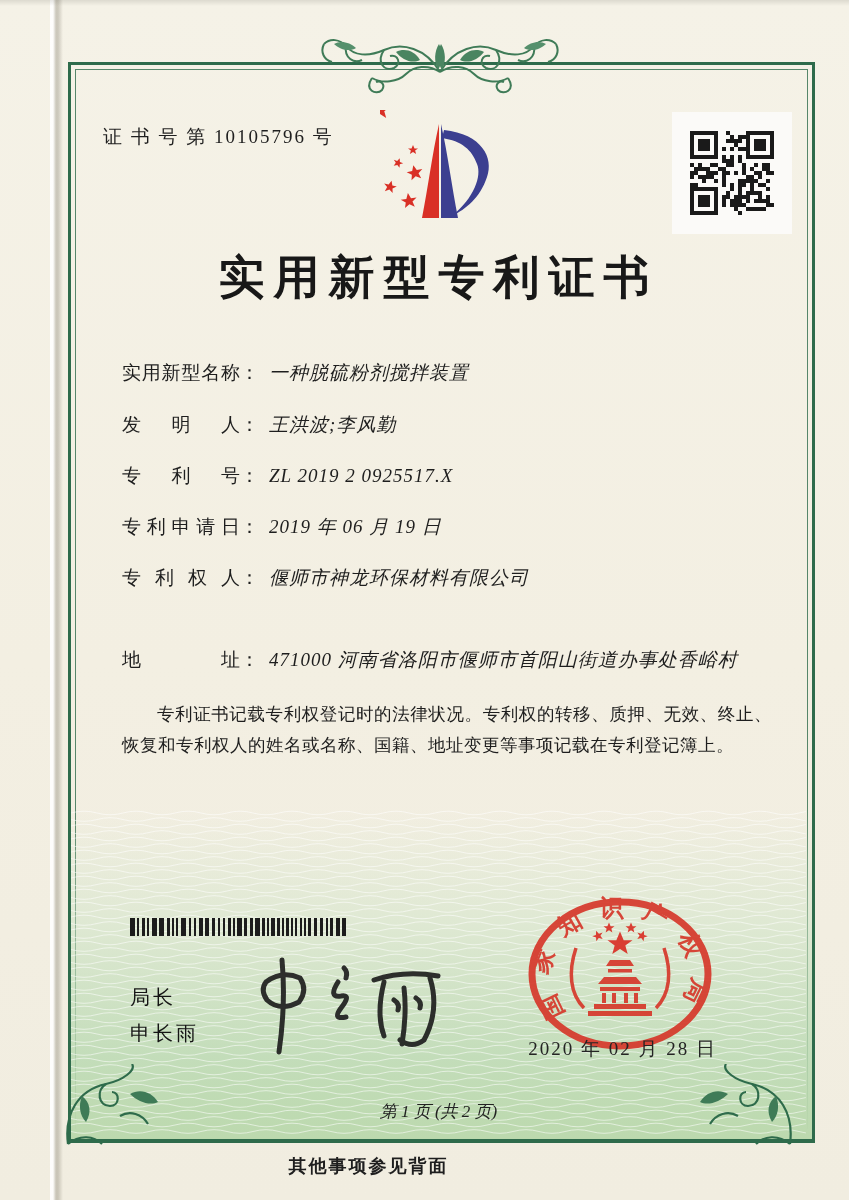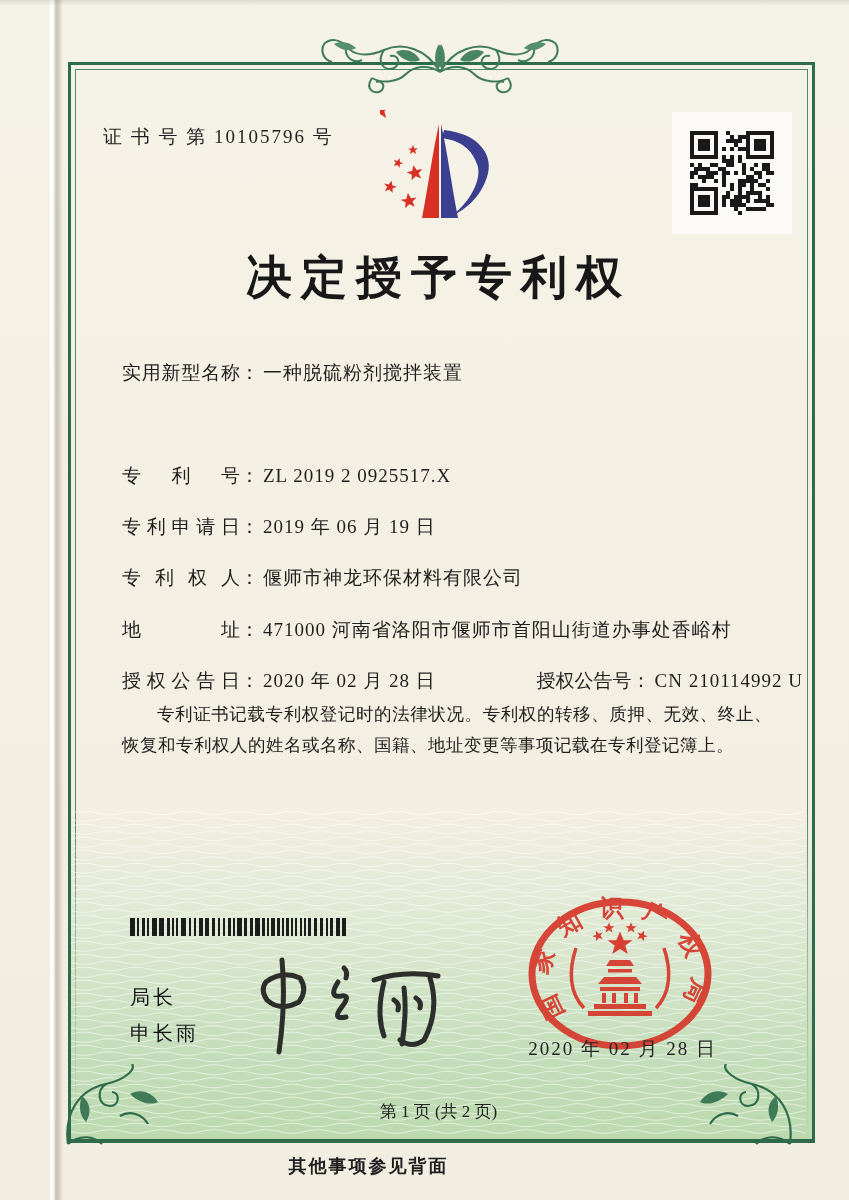--- a/index.html
+++ b/index.html
@@ -26,35 +26,35 @@
   .cert-number{position:absolute;left:103px;top:124px;font-size:19px;letter-spacing:2px;color:#1f1f1f;}
   .logo{position:absolute;left:380px;top:110px;}
   .qr-pad{position:absolute;left:672px;top:112px;width:120px;height:122px;background:#fbfaf8;
     display:flex;align-items:center;justify-content:center;}
   .title{position:absolute;left:68px;top:247px;width:741px;margin:0;text-align:center;
     font-size:46px;font-weight:600;letter-spacing:9px;color:#181818;}
 
   .frow{position:absolute;left:122px;font-size:19px;white-space:nowrap;color:#1e1e1e;}
   .flabel{display:inline-block;width:118px;text-align:justify;text-align-last:justify;vertical-align:bottom;}
   .fcolon::after{content:"：";}
-  .fvalue{margin-left:4px;letter-spacing:1px;}
+  .fvalue{margin-left:10px;letter-spacing:1px;font-style:italic;}
   .fpair2{margin-left:96px;}
 
   .body-text{position:absolute;left:122px;top:699px;width:650px;font-size:17.5px;line-height:31px;
     color:#1e1e1e;letter-spacing:.5px;text-align:justify;}
   .body-text p{margin:0;text-indent:2em;}
 
   .barcode{position:absolute;left:130px;top:918px;}
   .signer-title{position:absolute;left:130px;top:984px;font-size:20px;letter-spacing:3px;color:#141414;}
   .signer-name{position:absolute;left:130px;top:1020px;font-size:20px;letter-spacing:3px;color:#141414;font-family:Liberation Serif, serif;}
   .signature{position:absolute;left:252px;top:948px;}
   .seal{position:absolute;left:522px;top:892px;}
   .seal-date{position:absolute;left:520px;top:1036px;width:205px;text-align:center;
     font-size:19px;letter-spacing:2px;color:#242424;}
-  .page-note{position:absolute;left:68px;top:1100px;width:741px;text-align:center;font-size:17px;color:#222;}
+  .page-note{position:absolute;left:68px;top:1100px;width:741px;text-align:center;font-size:17px;color:#222;font-style:italic;}
   .back-note{position:absolute;left:0;top:1154px;width:737px;text-align:center;font-size:18px;
     letter-spacing:2px;color:#1e1e1e;font-weight:600;}
   .ornament{position:absolute;}
   .flip{transform:scaleX(-1);}
 </style>
 </head>
 <body>
 
 <div class="page">
 
@@ -388,40 +388,39 @@
         <rect x="4" y="80" width="4" height="4"></rect>
         <rect x="8" y="80" width="4" height="4"></rect>
         <rect x="12" y="80" width="4" height="4"></rect>
         <rect x="16" y="80" width="4" height="4"></rect>
         <rect x="20" y="80" width="4" height="4"></rect>
         <rect x="24" y="80" width="4" height="4"></rect>
         <rect x="48" y="80" width="4" height="4"></rect>
       </svg>
   </div>
 
-  <h1 class="title">决定授予专利权</h1>
+  <h1 class="title">实用新型专利证书</h1>
 
   <div class="frow" style="top:360px;">
     <span class="flabel">实用新型名称</span><span class="fcolon"></span><span class="fvalue">一种脱硫粉剂搅拌装置</span>
   </div>
+  <div class="frow" style="top:412px;">
+    <span class="flabel">发明人</span><span class="fcolon"></span><span class="fvalue">王洪波;李风勤</span>
+  </div>
   <div class="frow" style="top:463px;">
     <span class="flabel">专利号</span><span class="fcolon"></span><span class="fvalue">ZL 2019 2 0925517.X</span>
   </div>
   <div class="frow" style="top:514px;">
     <span class="flabel">专利申请日</span><span class="fcolon"></span><span class="fvalue">2019 年 06 月 19 日</span>
   </div>
   <div class="frow" style="top:565px;">
     <span class="flabel">专利权人</span><span class="fcolon"></span><span class="fvalue">偃师市神龙环保材料有限公司</span>
   </div>
-  <div class="frow" style="top:617px;">
+  <div class="frow" style="top:647px;">
     <span class="flabel">地址</span><span class="fcolon"></span><span class="fvalue">471000 河南省洛阳市偃师市首阳山街道办事处香峪村</span>
-  </div>
-  <div class="frow" style="top:668px;">
-    <span class="flabel">授权公告日</span><span class="fcolon"></span><span class="fvalue">2020 年 02 月 28 日</span>
-    <span class="fpair2">授权公告号</span><span class="fcolon"></span><span class="fvalue">CN 210114992 U</span>
   </div>
 
   <div class="body-text">
     <p>专利证书记载专利权登记时的法律状况。专利权的转移、质押、无效、终止、恢复和专利权人的姓名或名称、国籍、地址变更等事项记载在专利登记簿上。</p>
   </div>
 
   <svg id="bar-svg" class="barcode" width="220" height="18" fill="#1c1c1c">
       <rect x="0" y="0" width="5" height="18"></rect>
       <rect x="7" y="0" width="2" height="18"></rect>
       <rect x="12" y="0" width="3" height="18"></rect>

